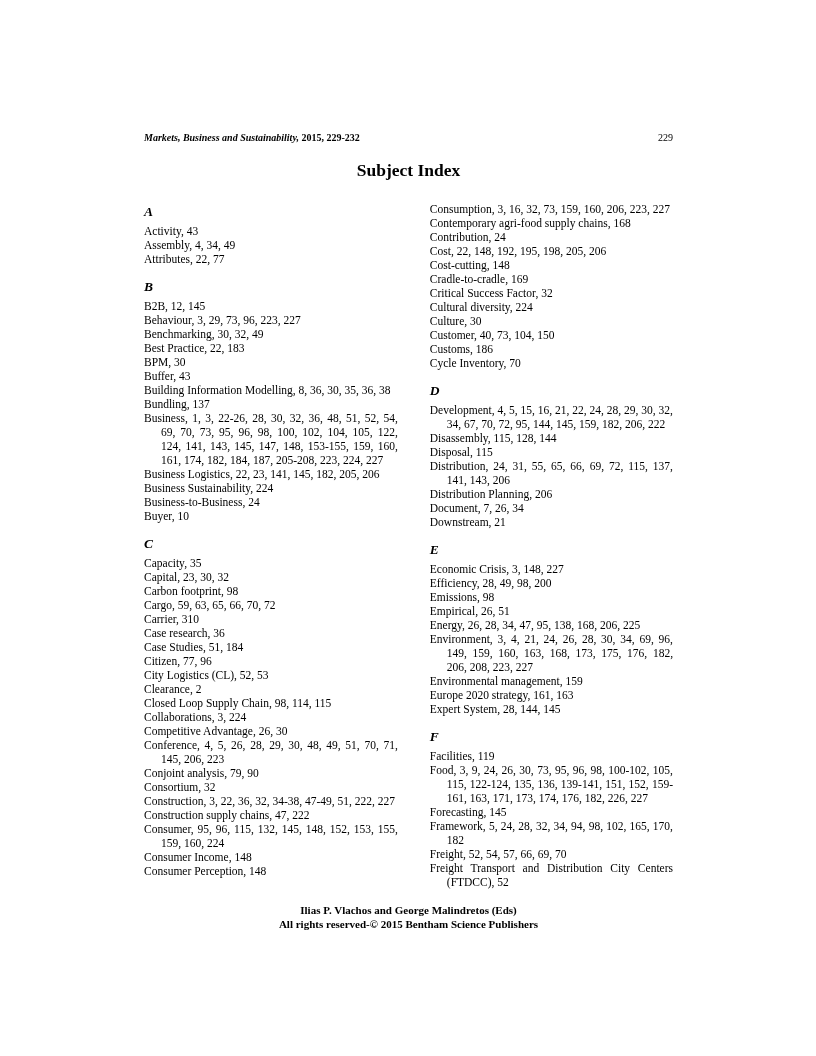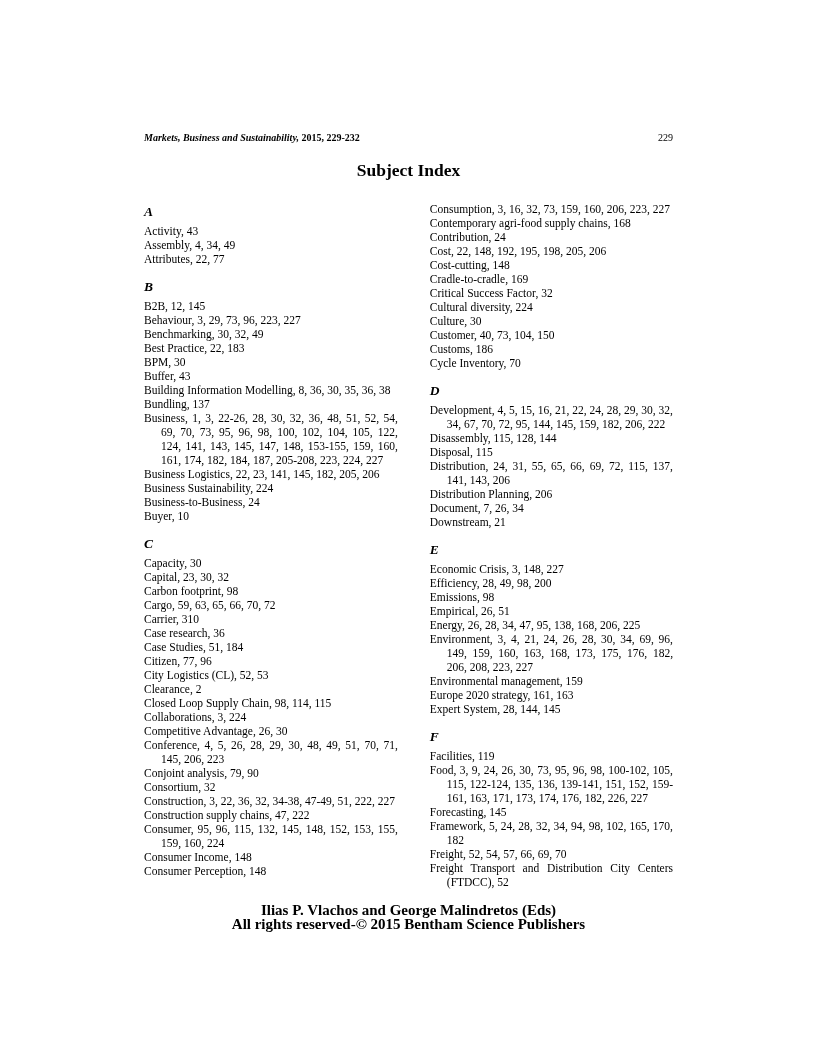--- a/index.html
+++ b/index.html
@@ -69,21 +69,21 @@
     text-align: justify;
     padding-left: 17px;
     text-indent: -17px;
   }
   .footer {
     position: absolute;
     top: 903px;
     left: 144px;
     width: 529px;
     text-align: center;
-    font-size: 15px;
+    font-size: 11px;
     font-weight: bold;
     line-height: 14px;
   }
 </style>
 </head>
 <body>
 
 <div class="page">
 
   <div class="running-header">
@@ -107,21 +107,21 @@
         <div class="entry">BPM, 30</div>
         <div class="entry">Buffer, 43</div>
         <div class="entry">Building Information Modelling, 8, 36, 30, 35, 36, 38</div>
         <div class="entry">Bundling, 137</div>
         <div class="entry">Business, 1, 3, 22-26, 28, 30, 32, 36, 48, 51, 52, 54, 69, 70, 73, 95, 96, 98, 100, 102, 104, 105, 122, 124, 141, 143, 145, 147, 148, 153-155, 159, 160, 161, 174, 182, 184, 187, 205-208, 223, 224, 227</div>
         <div class="entry">Business Logistics, 22, 23, 141, 145, 182, 205, 206</div>
         <div class="entry">Business Sustainability, 224</div>
         <div class="entry">Business-to-Business, 24</div>
         <div class="entry">Buyer, 10</div>
         <div class="section-letter">C</div>
-        <div class="entry">Capacity, 30</div>
+        <div class="entry">Capacity, 35</div>
         <div class="entry">Capital, 23, 30, 32</div>
         <div class="entry">Carbon footprint, 98</div>
         <div class="entry">Cargo, 59, 63, 65, 66, 70, 72</div>
         <div class="entry">Carrier, 310</div>
         <div class="entry">Case research, 36</div>
         <div class="entry">Case Studies, 51, 184</div>
         <div class="entry">Citizen, 77, 96</div>
         <div class="entry">City Logistics (CL), 52, 53</div>
         <div class="entry">Clearance, 2</div>
         <div class="entry">Closed Loop Supply Chain, 98, 114, 115</div>

